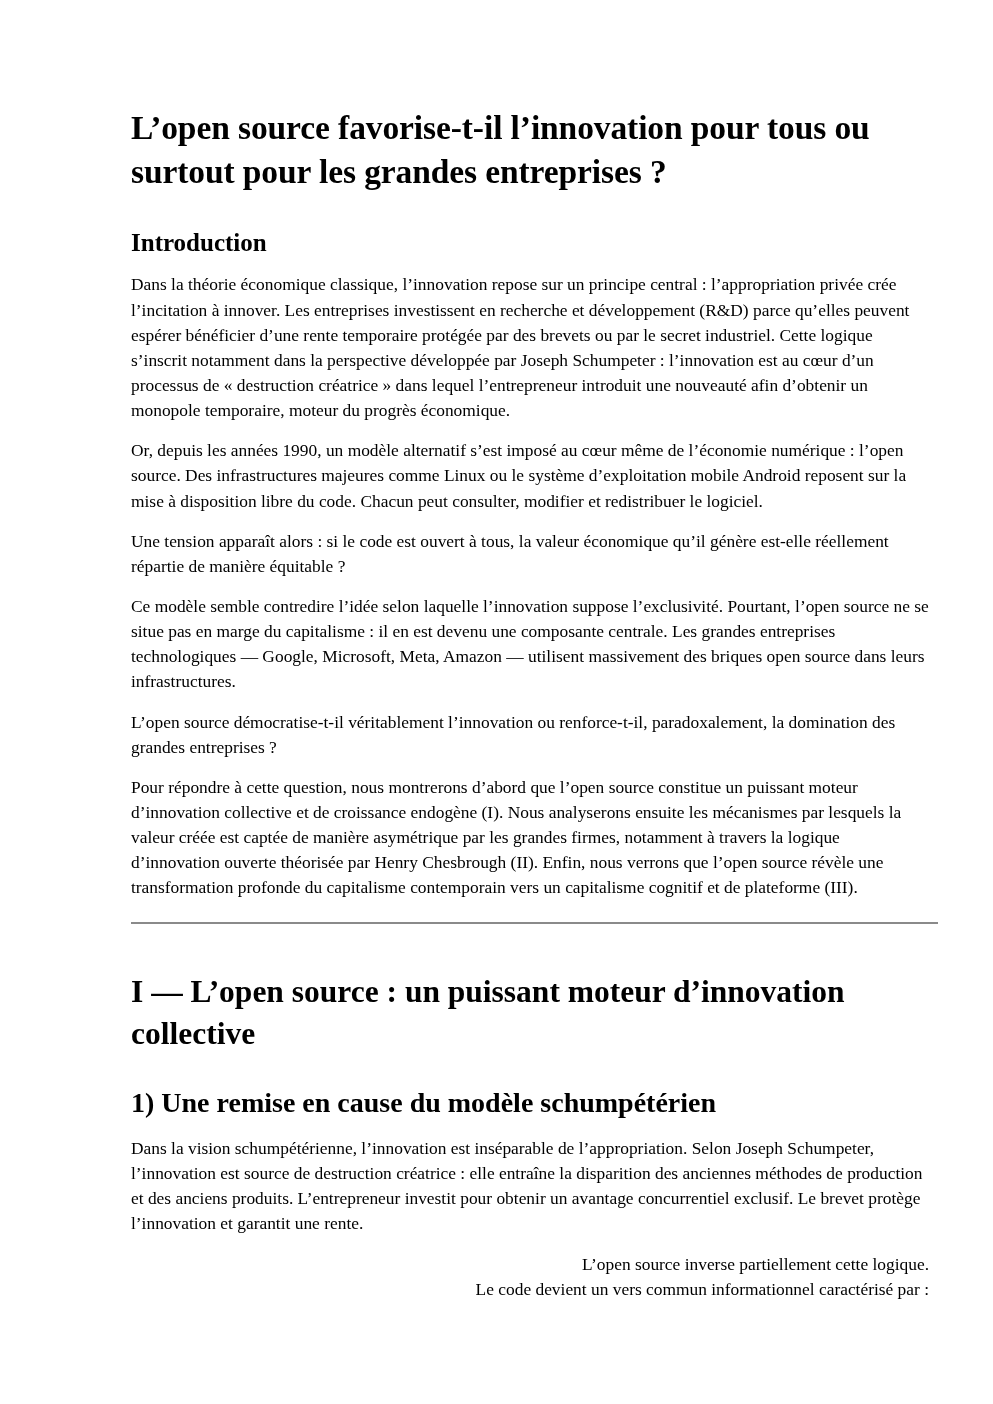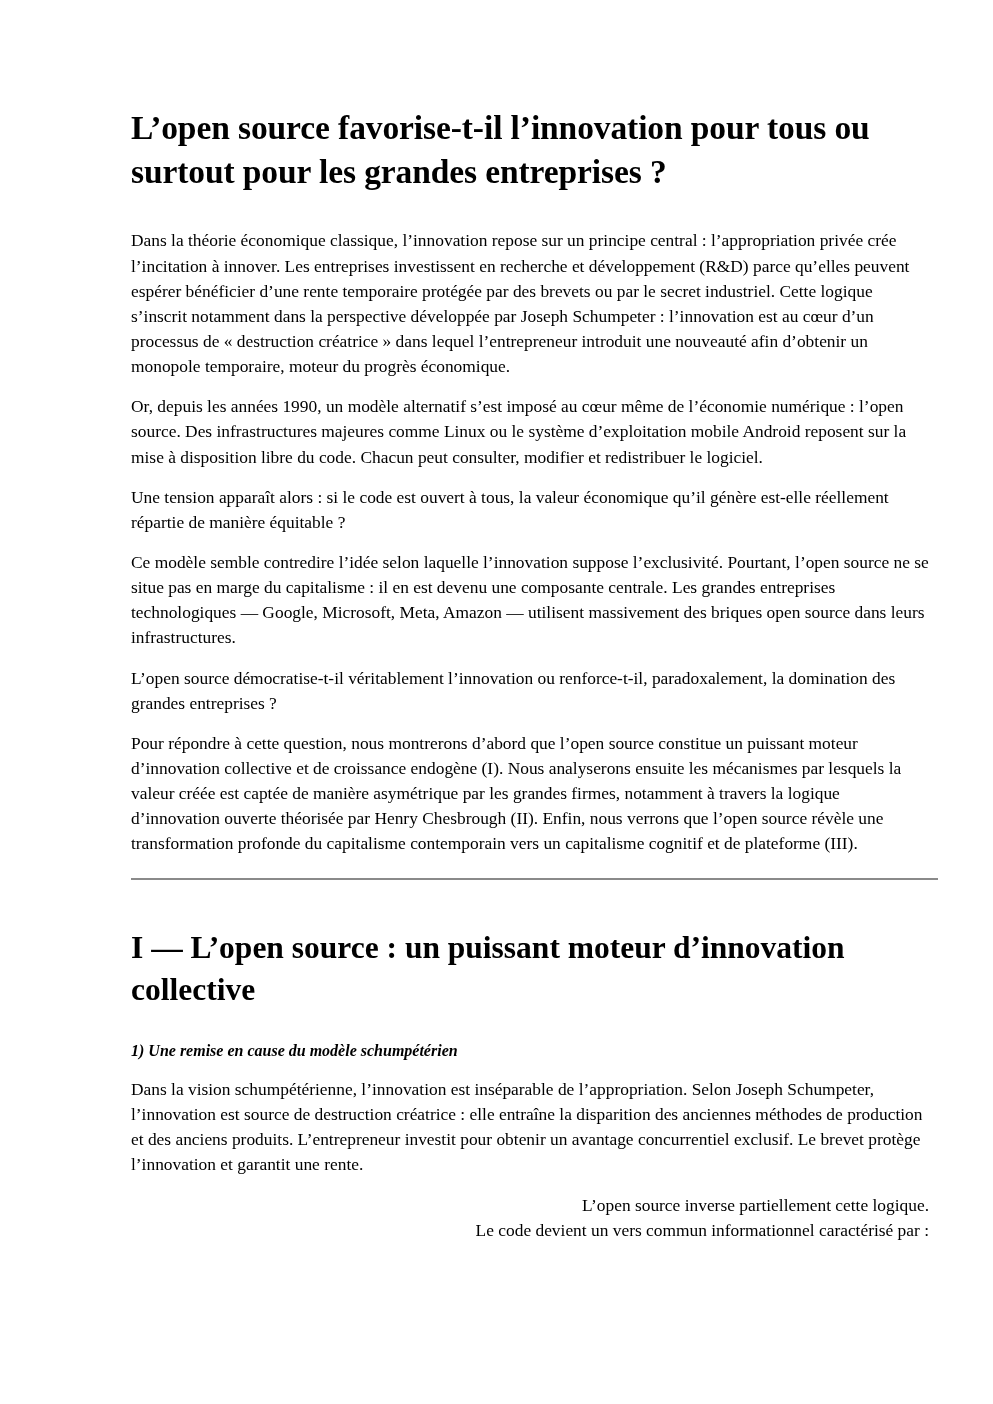--- a/index.html
+++ b/index.html
@@ -51,25 +51,24 @@
   .h-part {
     font-size: 31.5px;
     font-weight: bold;
     line-height: 1.34;
     margin: 0 0 30px 0;
     width: 740px;
   }
 
   
   .h-sub {
-    font-size: 16px;
+    font-size: 28px;
     font-weight: bold;
     line-height: 1.25;
     margin: 0 0 16px 0;
-    font-style: italic;
   }
 
   
   p.para {
     font-size: 17.4px;
     line-height: 1.445;
     margin: 0 12px 15px 0;
     text-align: left;
     hyphens: none;
   }
@@ -92,20 +91,21 @@
   }
 </style>
 </head>
 <body>
 
 <div class="page">
   <div class="content">
 
     <h1 class="doc-title">L’open source favorise-t-il l’innovation pour tous ou surtout pour les grandes entreprises ?</h1>
 
+    <h2 class="h-intro">Introduction</h2>
 
     <p class="para">Dans la théorie économique classique, l’innovation repose sur un principe central : l’appropriation privée crée l’incitation à innover. Les entreprises investissent en recherche et développement (R&amp;D) parce qu’elles peuvent espérer bénéficier d’une rente temporaire protégée par des brevets ou par le secret industriel. Cette logique s’inscrit notamment dans la perspective développée par Joseph Schumpeter : l’innovation est au cœur d’un processus de « destruction créatrice » dans lequel l’entrepreneur introduit une nouveauté afin d’obtenir un monopole temporaire, moteur du progrès économique.</p>
 
     <p class="para">Or, depuis les années 1990, un modèle alternatif s’est imposé au cœur même de l’économie numérique : l’open source. Des infrastructures majeures comme Linux ou le système d’exploitation mobile Android reposent sur la mise à disposition libre du code. Chacun peut consulter, modifier et redistribuer le logiciel.</p>
 
     <p class="para">Une tension apparaît alors : si le code est ouvert à tous, la valeur économique qu’il génère est-elle réellement répartie de manière équitable ?</p>
 
     <p class="para">Ce modèle semble contredire l’idée selon laquelle l’innovation suppose l’exclusivité. Pourtant, l’open source ne se situe pas en marge du capitalisme : il en est devenu une composante centrale. Les grandes entreprises technologiques — Google, Microsoft, Meta, Amazon — utilisent massivement des briques open source dans leurs infrastructures.</p>
 
     <p class="para">L’open source démocratise-t-il véritablement l’innovation ou renforce-t-il, paradoxalement, la domination des grandes entreprises ?</p>

